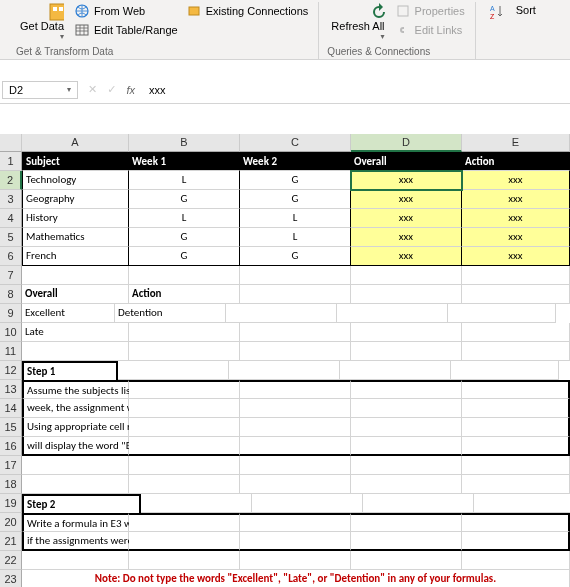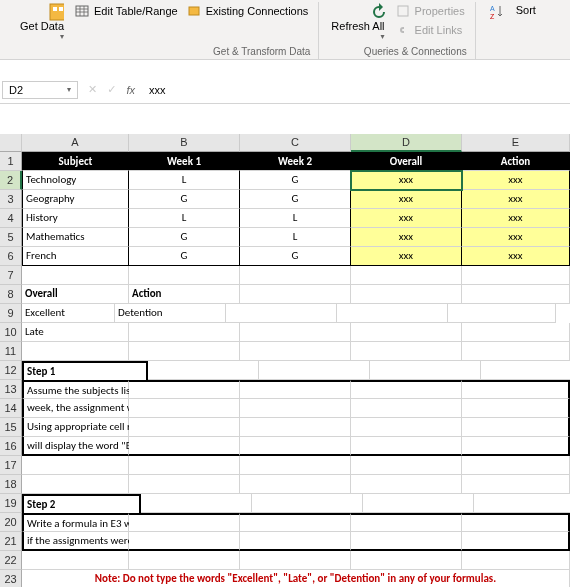--- a/index.html
+++ b/index.html
@@ -4,21 +4,21 @@
 <style>
 * { box-sizing: border-box; margin: 0; padding: 0; }
 body { font-family: "Segoe UI", Arial, sans-serif; font-size: 11px; background: #fff; width: 570px; height: 587px; overflow: hidden; position: relative; }
 
 .ribbon { background: #f3f2f1; border-bottom: 1px solid #d4d4d4; padding: 2px 8px 0 8px; height: 60px; display: flex; }
 .ribbon-group { display: flex; flex-direction: column; justify-content: space-between; border-right: 1px solid #d4d4d4; padding: 0 8px 2px 8px; }
 .ribbon-items { display: flex; gap: 4px; align-items: flex-start; }
 .ribbon-btn-lg { display: flex; flex-direction: column; align-items: flex-end; gap: 0; padding: 2px 4px; cursor: pointer; }
 .ribbon-btn-sm { display: flex; align-items: center; gap: 4px; padding: 1px 2px; cursor: pointer; font-size: 11px; }
 .ribbon-btn-sm.disabled { color: #a0a0a0; cursor: default; }
-.ribbon-group-label { text-align: right; font-size: 10px; color: #666; padding-top: 2px; }
+.ribbon-group-label { text-align: left; font-size: 10px; color: #666; padding-top: 2px; }
 .ribbon-stack { display: flex; flex-direction: column; gap: 1px; }
 .icon-box { width: 16px; height: 16px; display: inline-flex; align-items: center; justify-content: center; }
 
 .namebox-row { display: flex; align-items: center; border-bottom: 1px solid #d4d4d4; background: #fff; height: 28px; margin-top: 16px; }
 .name-box { width: 76px; border: 1px solid #ccc; padding: 2px 6px; margin: 2px 4px 2px 2px; font-size: 11px; background: #fff; display: flex; align-items: center; justify-content: space-between; }
 .name-box-dd { color: #666; font-size: 8px; }
 .fx-controls { display: flex; align-items: center; gap: 10px; padding: 0 6px; color: #999; }
 .fx-label { font-style: italic; color: #666; }
 .formula-bar { flex: 1; padding: 2px 8px; font-size: 11px; }
 
@@ -26,21 +26,21 @@
 .corner { position: absolute; left: 0; top: 0; width: 22px; height: 18px; background: #e6e6e6; border-right: 1px solid #ccc; border-bottom: 1px solid #aaa; }
 .col-headers { position: absolute; left: 22px; top: 0; display: flex; height: 18px; }
 .col-h { background: #e6e6e6; border-right: 1px solid #ccc; border-bottom: 1px solid #aaa; text-align: center; font-size: 11px; color: #333; line-height: 17px; }
 .col-h.active { background: #d3e5c7; border-bottom: 2px solid #217346; }
 .row-headers { position: absolute; left: 0; top: 18px; width: 22px; }
 .row-h { background: #e6e6e6; border-bottom: 1px solid #ccc; border-right: 1px solid #aaa; text-align: center; font-size: 11px; color: #333; height: 19px; line-height: 18px; }
 .row-h.active { background: #d3e5c7; border-right: 2px solid #217346; }
 .grid { position: absolute; left: 22px; top: 18px; }
 .g-row { display: flex; height: 19px; }
 .g-cell { border-right: 1px solid #d4d4d4; border-bottom: 1px solid #d4d4d4; font-size: 11px; font-family: Calibri, Arial, sans-serif; padding: 1px 3px; overflow: hidden; white-space: nowrap; line-height: 16px; background: #fff; }
-.hdr-cell { background: #000; color: #fff; font-weight: bold; text-align: center; }
+.hdr-cell { background: #000; color: #fff; font-weight: bold; }
 .tbl-left { border-left: 1px solid #000; }
 .tbl-top { border-top: 1px solid #000; }
 .tbl-right { border-right: 1px solid #000 !important; }
 .tbl-bottom { border-bottom: 1px solid #000 !important; }
 .tbl-inner-v { border-right: 1px solid #000 !important; }
 .ctr { text-align: center; }
 .yellow { background: #ffff99; }
 .active-cell { outline: 2px solid #217346; outline-offset: -1px; position: relative; z-index: 2; }
 .bold { font-weight: bold; }
 .red-note { color: #c00000; font-weight: bold; }
@@ -60,20 +60,29 @@
             <svg width="20" height="20">
               <rect x="2" y="2" width="16" height="16" fill="#f4b942" stroke="#c08a1e"></rect>
               <rect x="5" y="5" width="4" height="4" fill="#fff"></rect>
               <rect x="11" y="5" width="4" height="4" fill="#fff"></rect>
             </svg>
           </span>
         <span>Get Data</span>
         <span style="font-size:8px;color:#666;">▾</span>
       </div>
       <div class="ribbon-stack">
+        <div class="ribbon-btn-sm">
+          <span class="icon-box">
+              <svg width="14" height="14">
+                <circle cx="7" cy="7" r="6" fill="none" stroke="#2b7cd3" stroke-width="1.2"></circle>
+                <path d="M1 7h12M7 1v12M3 3q4 4 8 0M3 11q4-4 8 0" stroke="#2b7cd3" fill="none" stroke-width="0.8"></path>
+              </svg>
+            </span>
+          <span>From Web</span>
+        </div>
         <div class="ribbon-btn-sm">
           <span class="icon-box">
               <svg width="14" height="14">
                 <rect x="1" y="2" width="12" height="10" fill="none" stroke="#666"></rect>
                 <path d="M1 5h12M1 8h12M5 2v10M9 2v10" stroke="#666" stroke-width="0.8"></path>
               </svg>
             </span>
           <span>Edit Table/Range</span>
         </div>
       </div>
@@ -269,21 +278,21 @@
 
     <div class="g-row">
       <div class="g-cell" style="width:107px"></div>
       <div class="g-cell" style="width:111px"></div>
       <div class="g-cell" style="width:111px"></div>
       <div class="g-cell" style="width:111px"></div>
       <div class="g-cell" style="width:108px"></div>
     </div>
 
     <div class="g-row">
-      <div class="g-cell bold step-box-top" style="width:126px;border-right:2px solid #000;">Step 1</div>
+      <div class="g-cell bold step-box-top" style="width:96px;border-right:2px solid #000;">Step 1</div>
       <div class="g-cell" style="width:111px"></div>
       <div class="g-cell" style="width:111px"></div>
       <div class="g-cell" style="width:111px"></div>
       <div class="g-cell" style="width:108px"></div>
     </div>
 
     <div class="g-row txt-row">
       <div class="g-cell txt-merge" style="width:107px;border-top:2px solid #000;">Assume the subjects listed above are for a middle school student.  If an "L" is listed in either</div>
       <div class="g-cell" style="width:111px;border-top:2px solid #000;"></div>
       <div class="g-cell" style="width:111px;border-top:2px solid #000;"></div>

